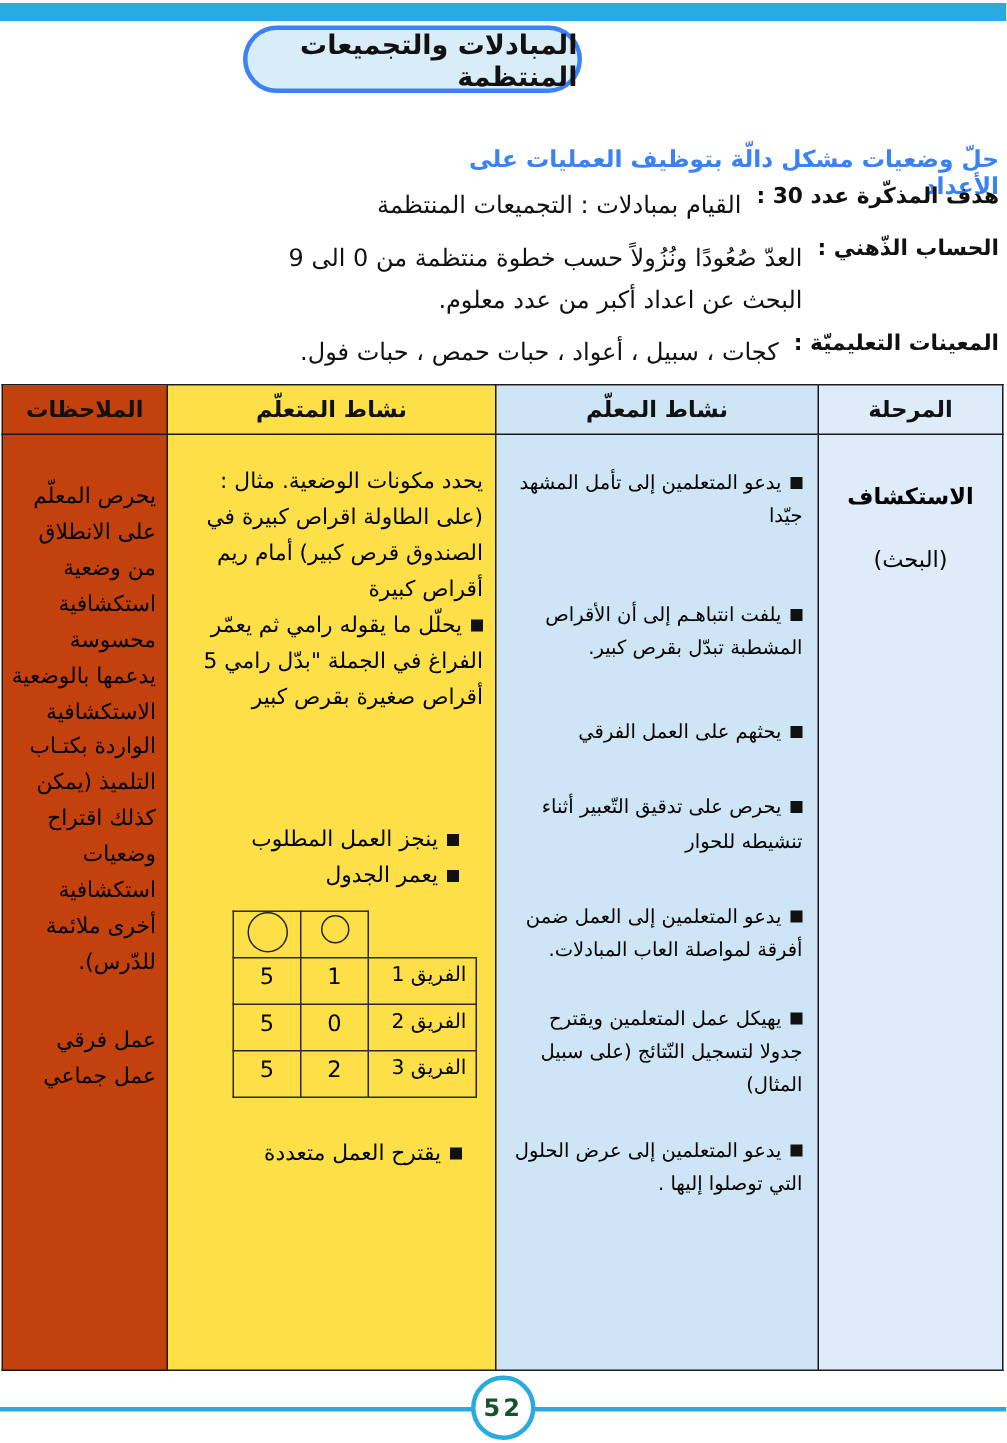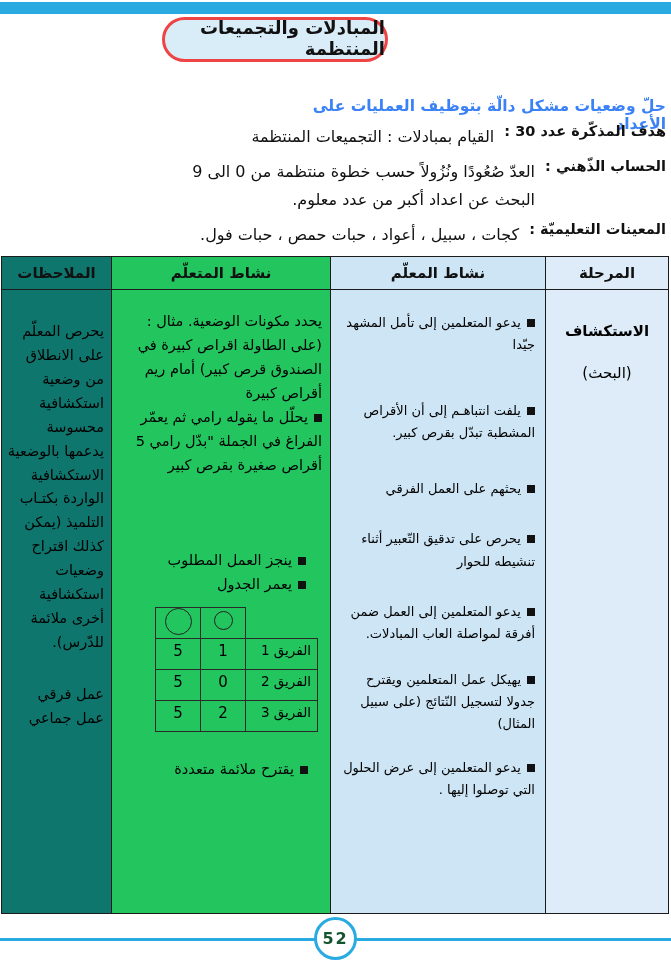--- a/index.html
+++ b/index.html
@@ -2,41 +2,41 @@
 <html lang="ar" dir="rtl"><head>
 <meta charset="utf-8">
 <style>
   * { margin:0; padding:0; box-sizing:border-box; }
   html,body { width:671px; height:962px; background:#fff;
     font-family:"DejaVu Sans", sans-serif; position:relative; overflow:hidden; }
 
   .topbar { position:absolute; top:2px; left:0; width:671px; height:12px; background:#29abe2; }
 
   .title-pill { position:absolute; top:17px; left:162px; width:226px; height:45px;
-    background:#d9edf8; border:3px solid #ef4444; border-radius:24px;
-    display:flex; align-items:flex-end; justify-content:center;
+    background:#d9edf8; border:3px solid #3b82f6; border-radius:24px;
+    display:flex; align-items:flex-start; justify-content:center;
     font-weight:bold; font-size:18px; color:#111; }
 
   .blue-heading { position:absolute; top:97px; right:5px; width:400px;
     text-align:right; font-weight:bold; font-size:15.5px; color:#3b82f6; }
 
   .meta { position:absolute; top:123px; right:5px; width:600px; direction:rtl; }
   .meta-row { display:flex; direction:rtl; gap:10px; margin-bottom:7px; }
   .meta-label { font-weight:bold; font-size:14.5px; color:#111; white-space:nowrap; min-width:112px; }
   .meta-value { font-size:16px; color:#111; text-align:right; line-height:1.75; }
 
   .table-wrap { position:absolute; top:256px; left:2px; width:667px; height:658px; }
   table.main { width:100%; height:100%; border-collapse:collapse; table-layout:fixed; direction:rtl; }
   table.main th, table.main td { border:1.6px solid #1b1b1b; }
   table.main tr.hd { height:33px; }
   table.main th { font-size:15px; font-weight:bold; color:#111; text-align:center; vertical-align:middle; }
   th.h-stage, td.bd-stage { background:#ddecf8; }
   th.h-teacher, td.bd-teacher { background:#cde5f4; }
-  th.h-learner, td.bd-learner { background:#22c55e; }
-  th.h-notes, td.bd-notes { background:#0f766e; }
+  th.h-learner, td.bd-learner { background:#fde047; }
+  th.h-notes, td.bd-notes { background:#c2410c; }
   table.main td { vertical-align:top; }
 
   .bd-stage { text-align:center; padding-top:32px; font-size:15px; }
   .stage-1 { font-weight:bold; margin-bottom:24px; }
   .stage-2 { font-size:15px; }
 
   .bd-teacher { padding:22px 10px 0 8px; font-size:13px; line-height:1.7; text-align:right; }
   .bullet { display:inline-block; width:8px; height:8px; background:#111; margin-left:6px; }
   .t1 { margin-bottom:44px; } .t2 { margin-bottom:34px; } .t3 { margin-bottom:28px; }
   .t4 { margin-bottom:28px; } .t5 { margin-bottom:24px; } .t6 { margin-bottom:22px; }
@@ -145,21 +145,21 @@
             <td class="num-cell">0</td>
             <td class="num-cell">5</td>
           </tr>
           <tr>
             <td class="team-cell">الفريق 3</td>
             <td class="num-cell">2</td>
             <td class="num-cell">5</td>
           </tr>
         </tbody>
             </table>
-        <div class="l-prop"><span class="bullet"></span><span>يقترح ملائمة متعددة</span></div>
+        <div class="l-prop"><span class="bullet"></span><span>يقترح العمل متعددة</span></div>
       </td>
       <td class="bd-notes">
         <div>يحرص المعلّم على الانطلاق من وضعية استكشافية محسوسة يدعمها بالوضعية الاستكشافية الواردة بكتـاب التلميذ (يمكن كذلك اقتراح وضعيات استكشافية أخرى ملائمة للدّرس).</div>
         <div class="notes-b2">
           <div>عمل فرقي</div>
           <div>عمل جماعي</div>
         </div>
       </td>
     </tr>
   </tbody>

